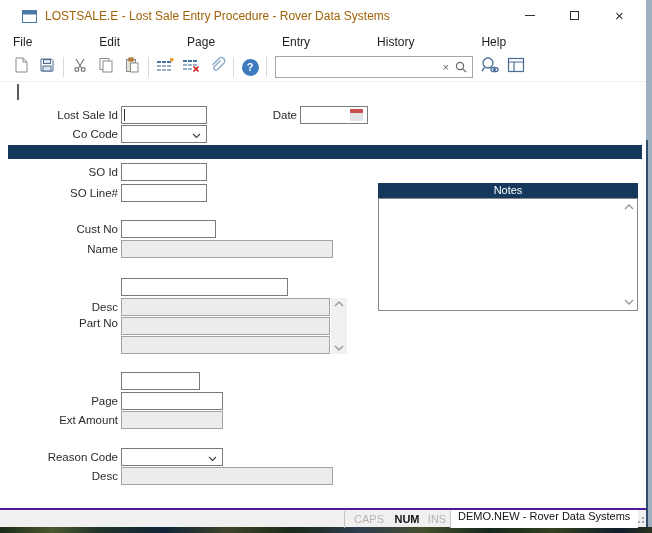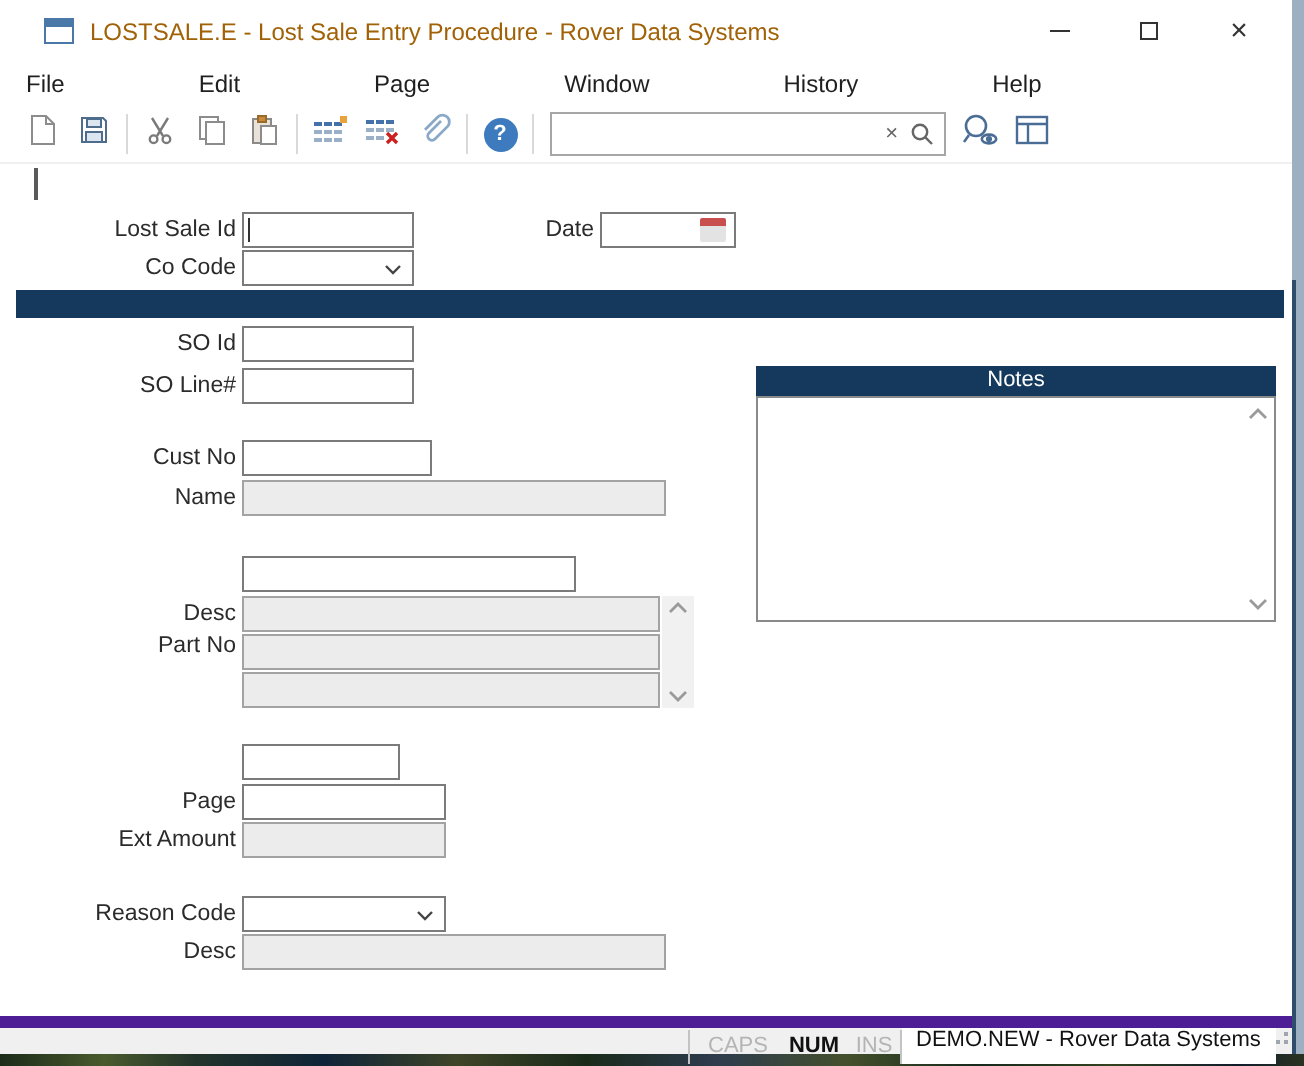--- a/index.html
+++ b/index.html
@@ -55,21 +55,21 @@
   .band { position:absolute; left:8px; top:145px; width:634px; height:14px; background:#14395c; }
 
   .notes { position:absolute; left:378px; top:183px; width:260px; }
   .notes-header { height:15px; background:#14395c; color:#fff; font-size:11px; line-height:15px; text-align:center; }
   .notes-body { position:relative; height:113px; border:1px solid #8a8a8a; background:#fff; }
   .sc-arrow { position:absolute; right:3px; display:flex; }
   .desc-scroll-col { position:absolute; left:331px; top:298px; width:16px; height:56px; background:#f1f1f1; }
   .desc-arrow { position:absolute; left:334px; display:flex; }
 
   
-  .statusbar { position:absolute; left:0; top:508px; width:646px; height:19px; background:#f0f0f0; border-top:6px solid #4c1d95; font-size:11px; }
+  .statusbar { position:absolute; left:0; top:508px; width:646px; height:19px; background:#f0f0f0; border-top:2px solid #4c1d95; font-size:11px; }
   .sb-div { position:absolute; top:1px; width:1px; height:17px; background:#c3c3c3; }
   .sb-flag { position:absolute; top:0; height:18px; line-height:18px; text-align:center; }
   .sb-caps { left:350px; width:38px; color:#b4b4b4; }
   .sb-num  { left:390px; width:34px; color:#111; font-weight:600; }
   .sb-ins  { left:424px; width:26px; color:#b4b4b4; }
   .sb-session { position:absolute; left:451px; top:0; width:187px; height:18px; background:#fff; display:flex; padding-left:7px; color:#111; white-space:nowrap; }
   .sb-grip { position:absolute; right:1px; bottom:1px; }
 </style>
 </head>
 <body>
@@ -98,21 +98,21 @@
       <div class="win-btn">
           <span class="close-glyph">×</span>
         </div>
     </div>
   </div>
 
   <div class="menubar">
     <span class="menu-item">File</span>
     <span class="menu-item">Edit</span>
     <span class="menu-item">Page</span>
-    <span class="menu-item">Window</span>
+    <span class="menu-item">Entry</span>
     <span class="menu-item">History</span>
     <span class="menu-item">Help</span>
   </div>
 
   <div class="toolbar">
     <div class="tb-btn">
       <span><svg width="16" height="16" viewBox="0 0 16 16">
             <path d="M3 1h7l4 4v10H3z" fill="#fff" stroke="#8c8c8c"></path>
             <path d="M10 1v4h4" fill="none" stroke="#8c8c8c"></path>
           </svg></span>

